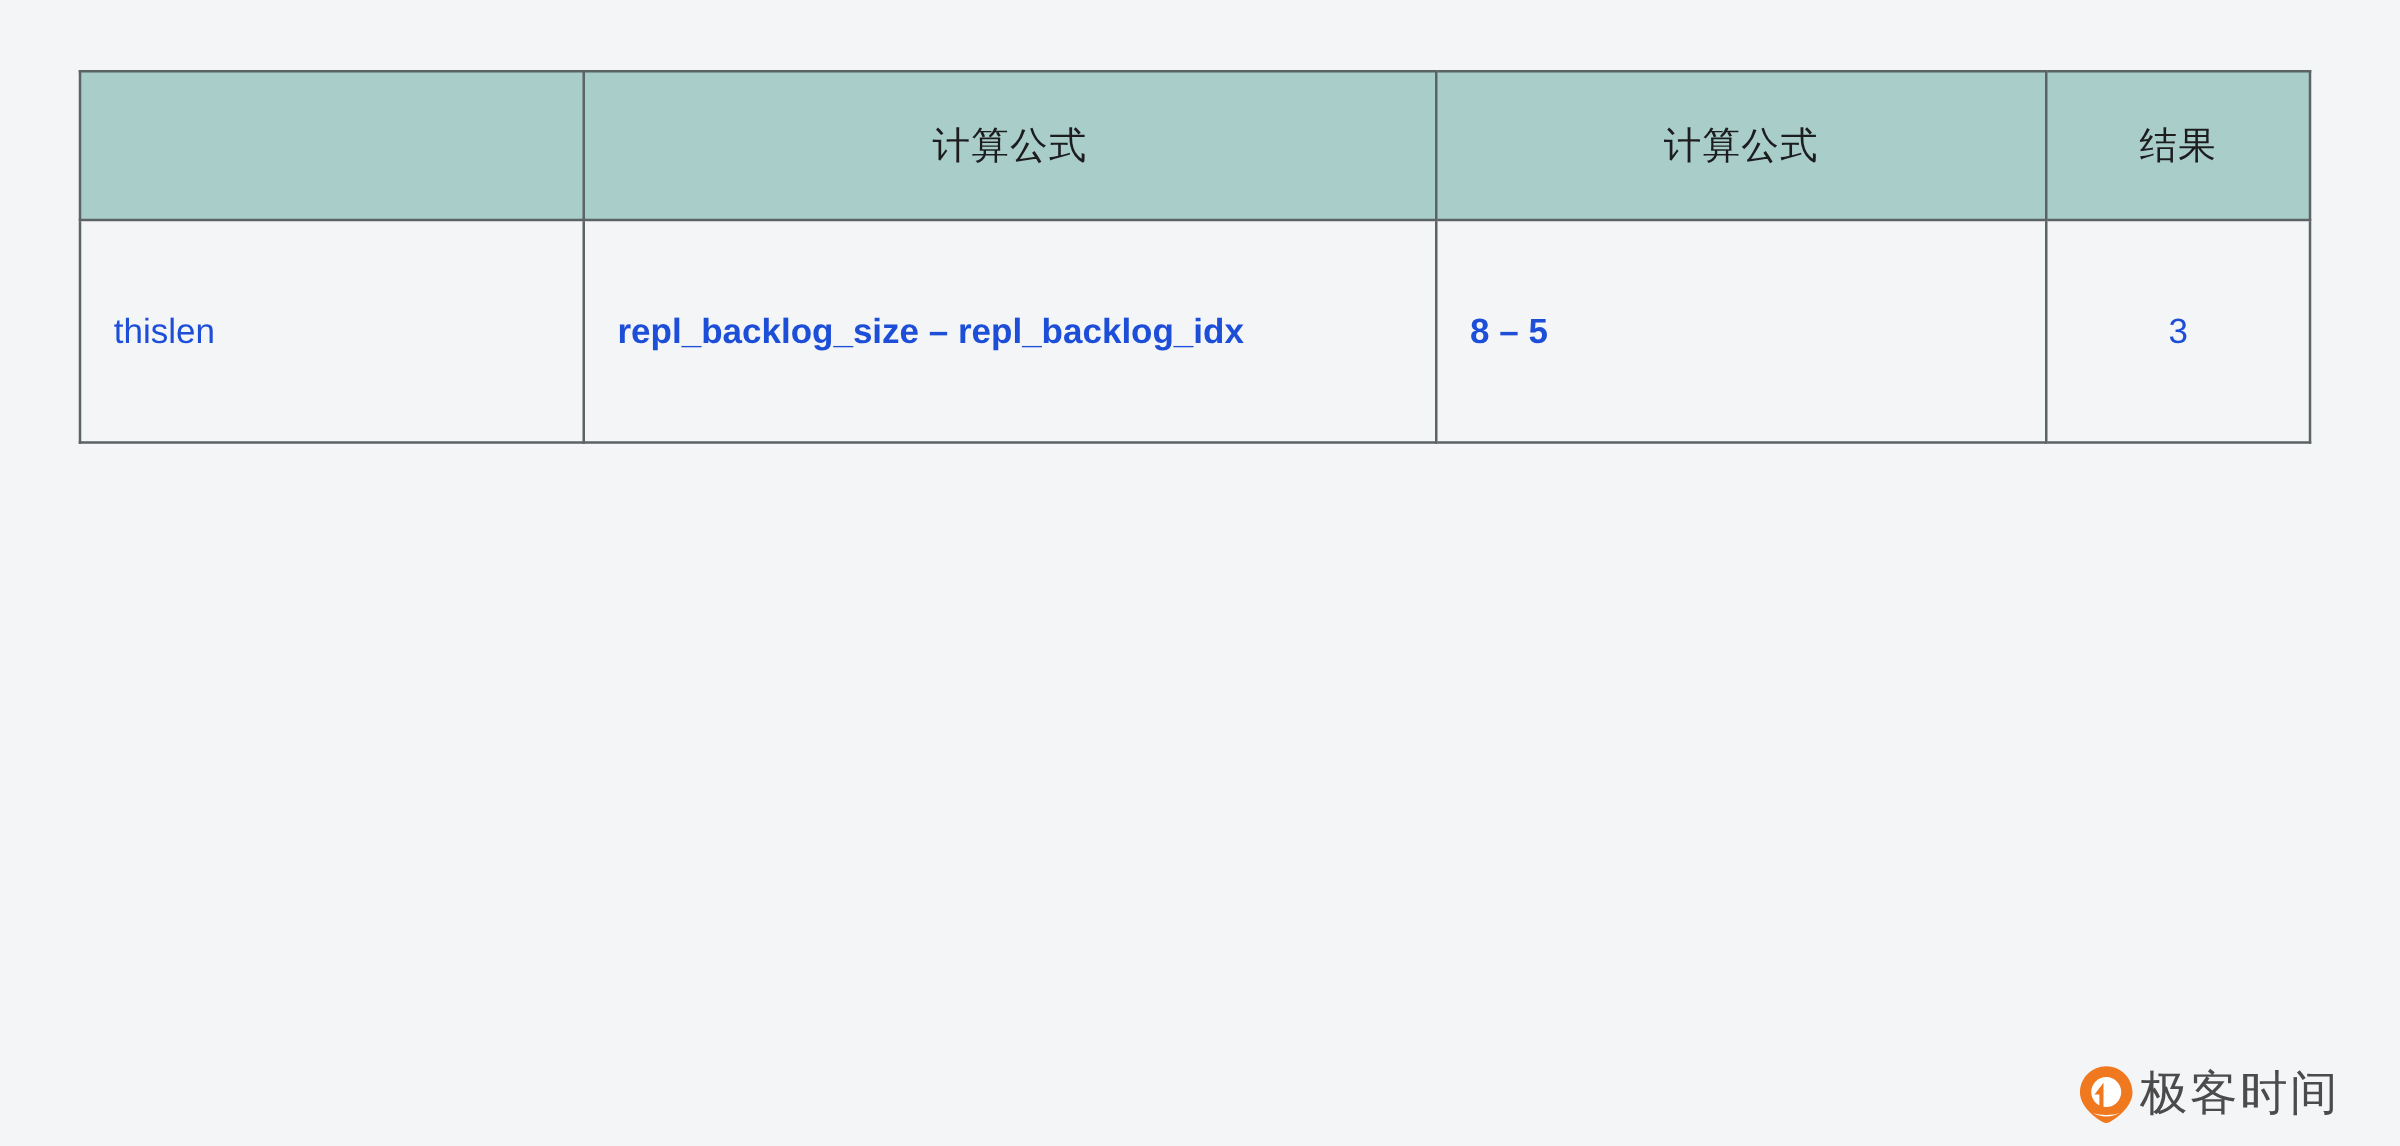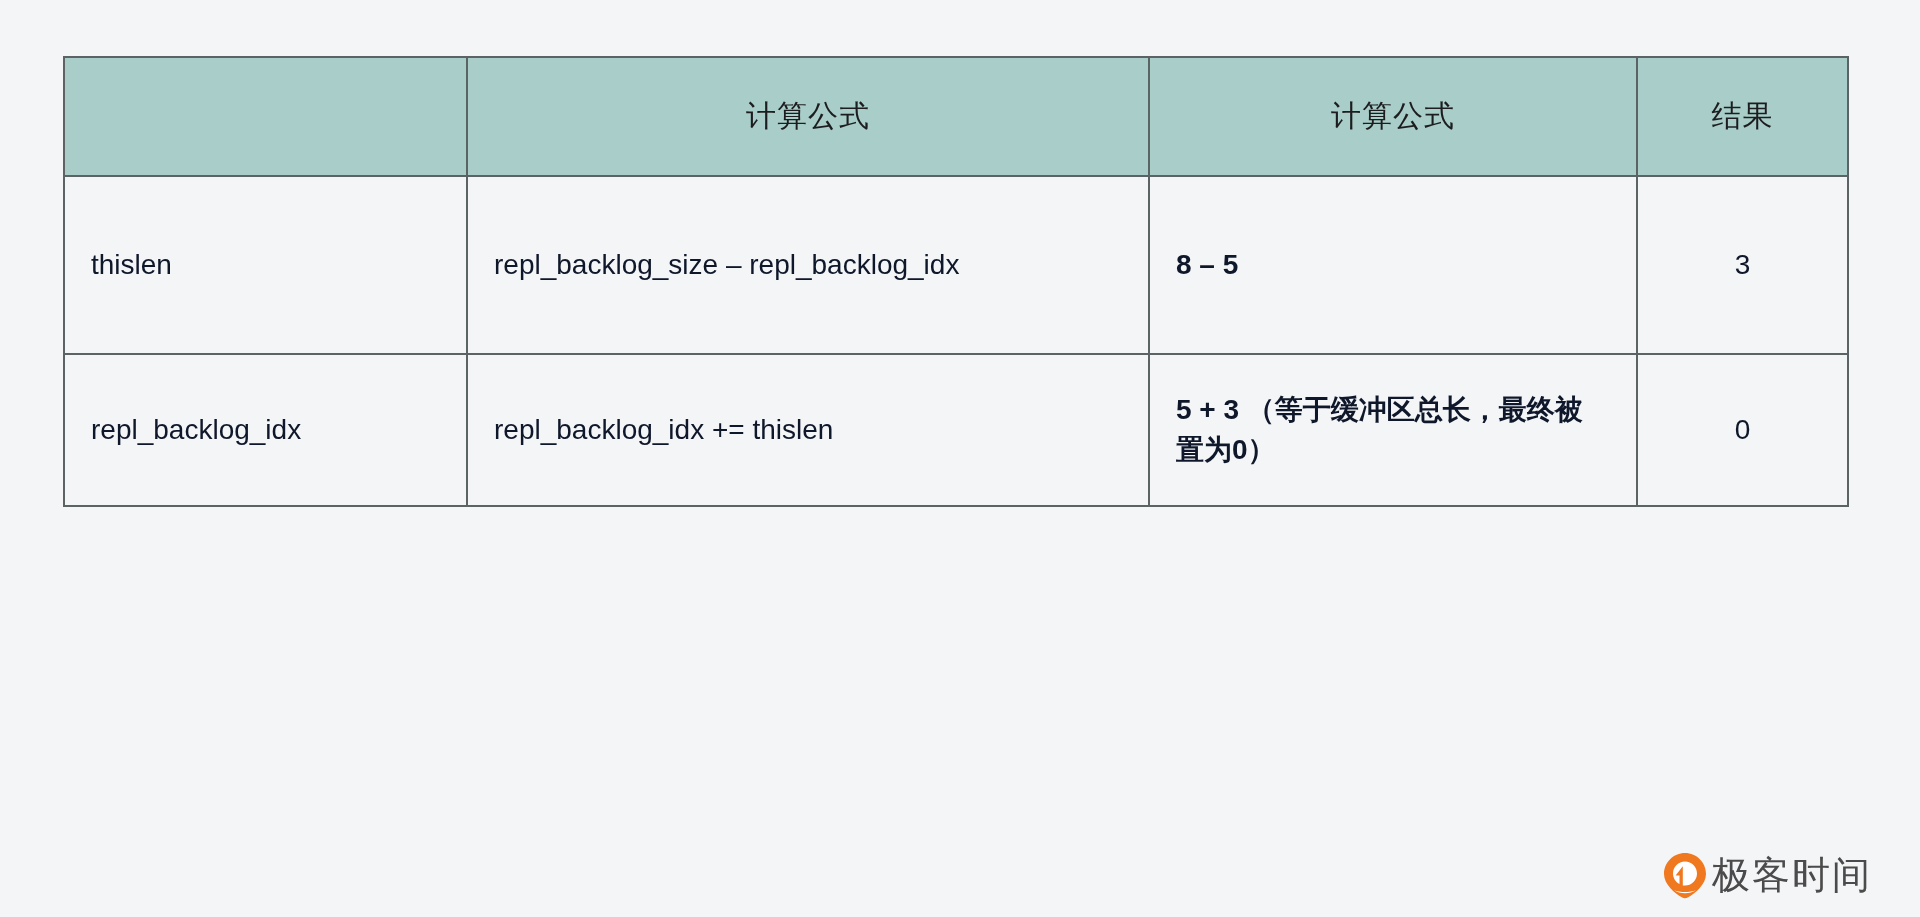--- a/index.html
+++ b/index.html
@@ -60,30 +60,30 @@
     text-align: center;
     letter-spacing: 1px;
   }
 
   table.calc-table thead th.blank-head {
     text-align: left;
   }
 
   td.cell {
     font-size: 28px;
-    color: #0f172a;
+    color: #1d4ed8;
     line-height: 1.42;
   }
 
   td.cell .pad {
     padding: 0 26px;
   }
 
   td.col-name .pad { padding-left: 26px; }
-  td.col-formula .pad { padding-left: 26px; }
+  td.col-formula .pad { padding-left: 26px; font-weight: bold; }
   td.col-value .pad { padding-left: 26px; padding-right: 34px; }
 
   td.col-result {
     text-align: center;
   }
   td.col-result .pad {
     padding: 0 10px;
   }
 
   tr.r-tall td { height: 176px; }
@@ -149,34 +149,20 @@
           <td class="cell col-formula">
               <div class="pad">repl_backlog_size – repl_backlog_idx</div>
             </td>
           <td class="cell col-value">
               <div class="pad value-note">8 – 5</div>
             </td>
           <td class="cell col-result">
               <div class="pad">3</div>
             </td>
         </tr>
-        <tr class="r-mid">
-          <td class="cell col-name">
-              <div class="pad">repl_backlog_idx</div>
-            </td>
-          <td class="cell col-formula">
-              <div class="pad">repl_backlog_idx += thislen</div>
-            </td>
-          <td class="cell col-value">
-              <div class="pad value-note">5 + 3 （等于缓冲区总长，最终被置为0）</div>
-            </td>
-          <td class="cell col-result">
-              <div class="pad">0</div>
-            </td>
-        </tr>
       </tbody>
     </table>
   </div>
 
   <div class="logo">
     <span class="logo-mark">
       <svg width="48" height="48" viewBox="0 0 48 48" xmlns="http://www.w3.org/2000/svg">
         <path d="M24 2 C12.4 2 3 11.4 3 23 C3 33.2 13.6 42.5 21.2 46.6 C22.9 47.6 25.1 47.6 26.8 46.6 C34.4 42.5 45 33.2 45 23 C45 11.4 35.6 2 24 2 Z" fill="#f0781e"></path>
         <path d="M24 10.5 C17.4 10.5 12 15.9 12 22.5 C12 27.1 14.6 31.1 18.5 33.1 L18.5 24.5 L14.6 24.5 L21.8 15.2 L21.8 34.4 C22.5 34.5 23.2 34.6 24 34.6 C30.6 34.6 36 29.1 36 22.5 C36 15.9 30.6 10.5 24 10.5 Z" fill="#ffffff"></path>
         <path d="M12.8 39.2 C16.2 41.1 20.1 42.2 24 42.2 C27.9 42.2 31.8 41.1 35.2 39.2 C31.9 40.4 28 41.0 24 41.0 C20 41.0 16.1 40.4 12.8 39.2 Z" fill="#ffffff"></path>

